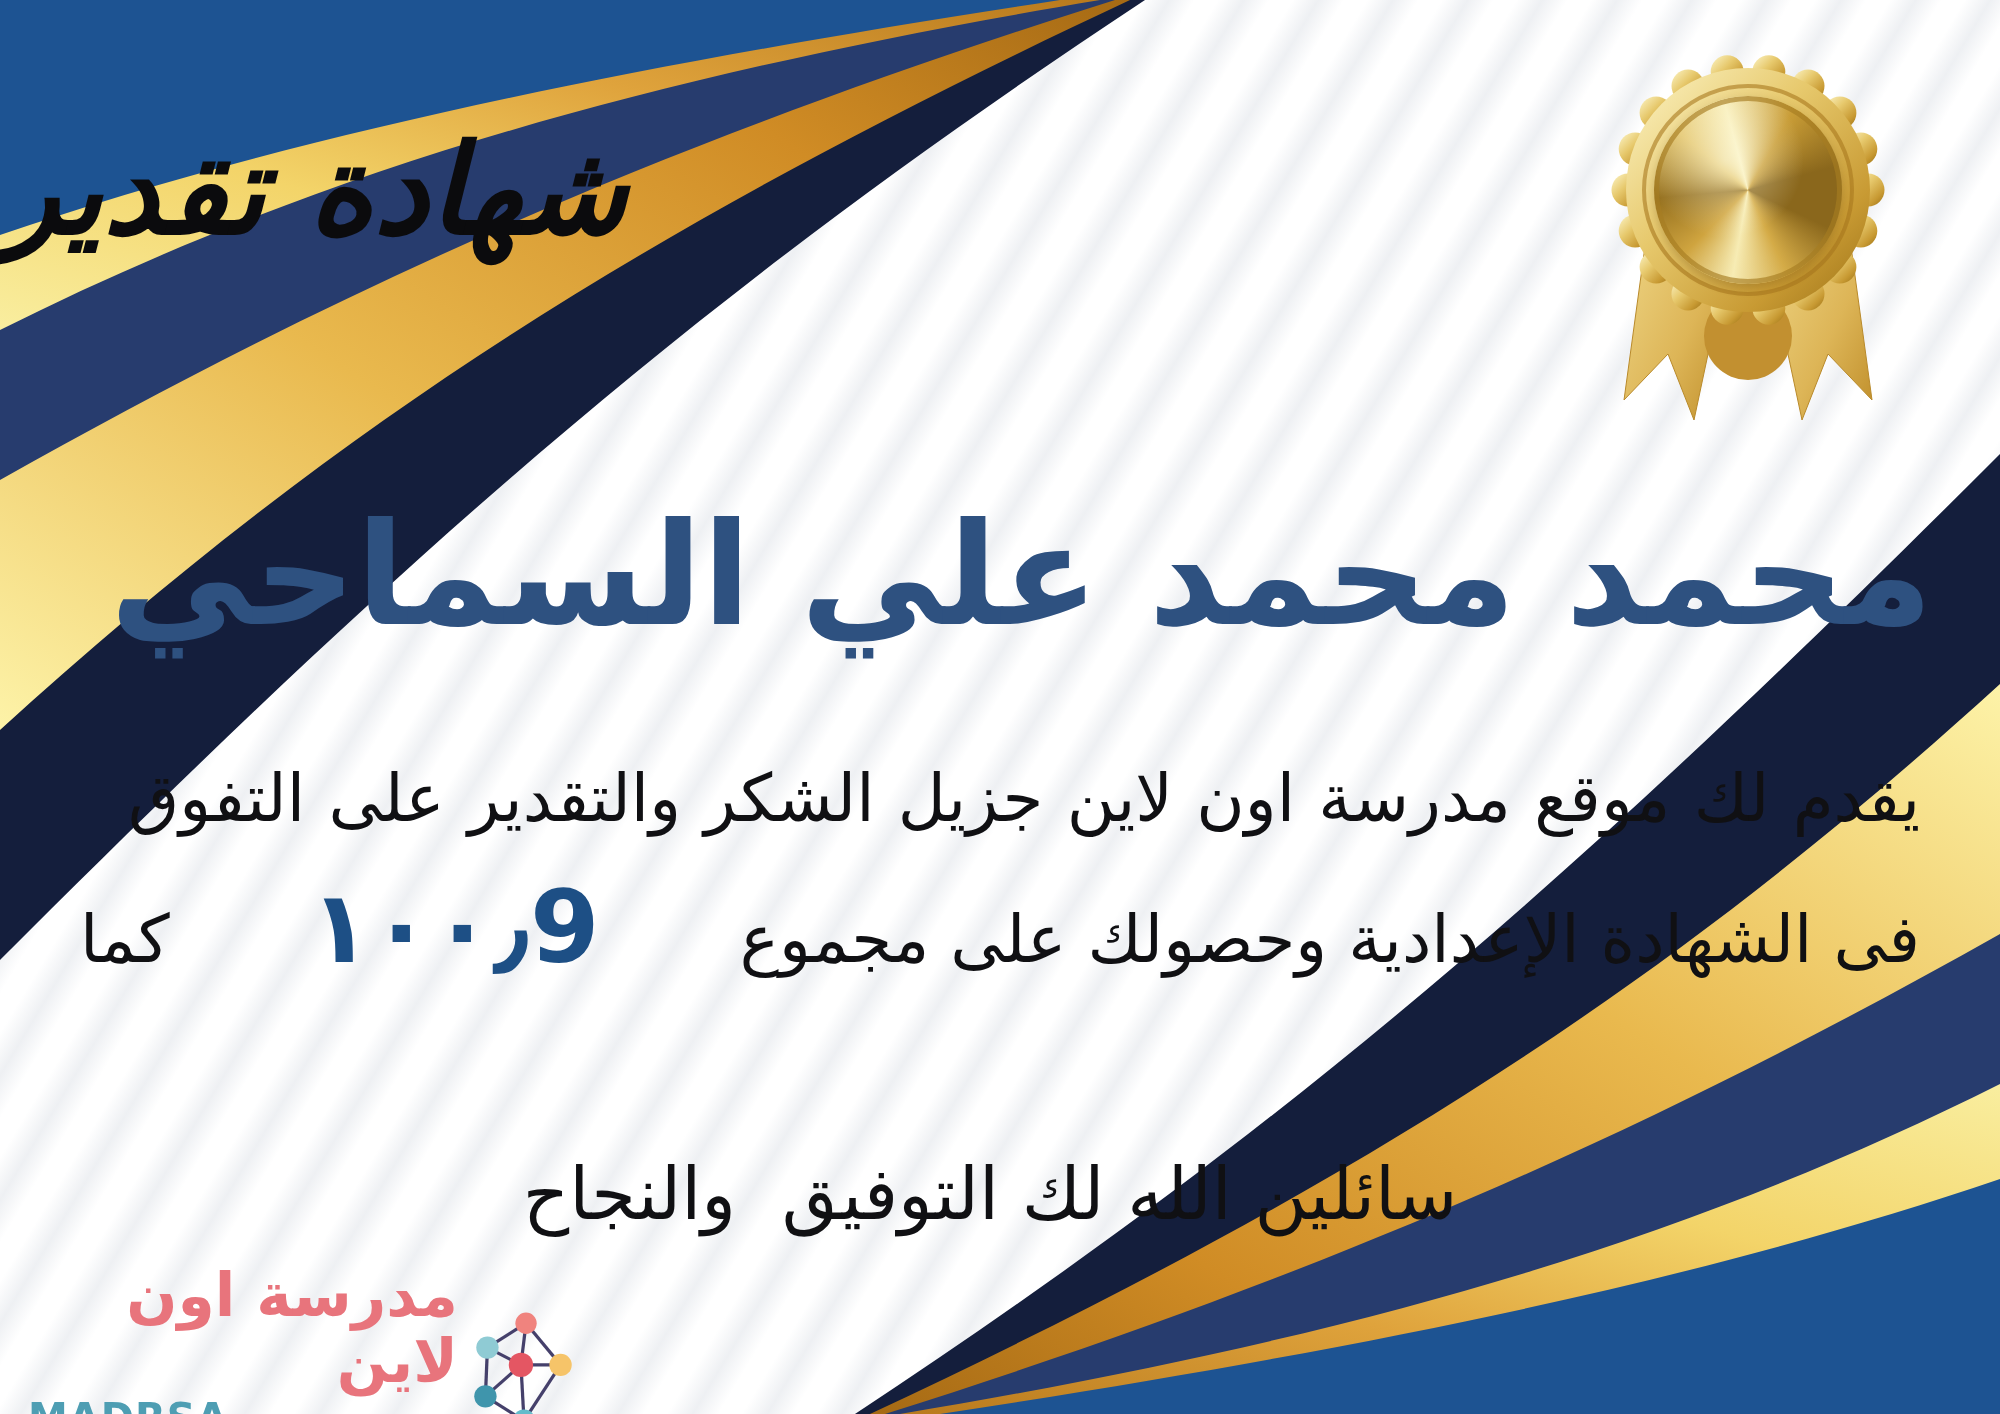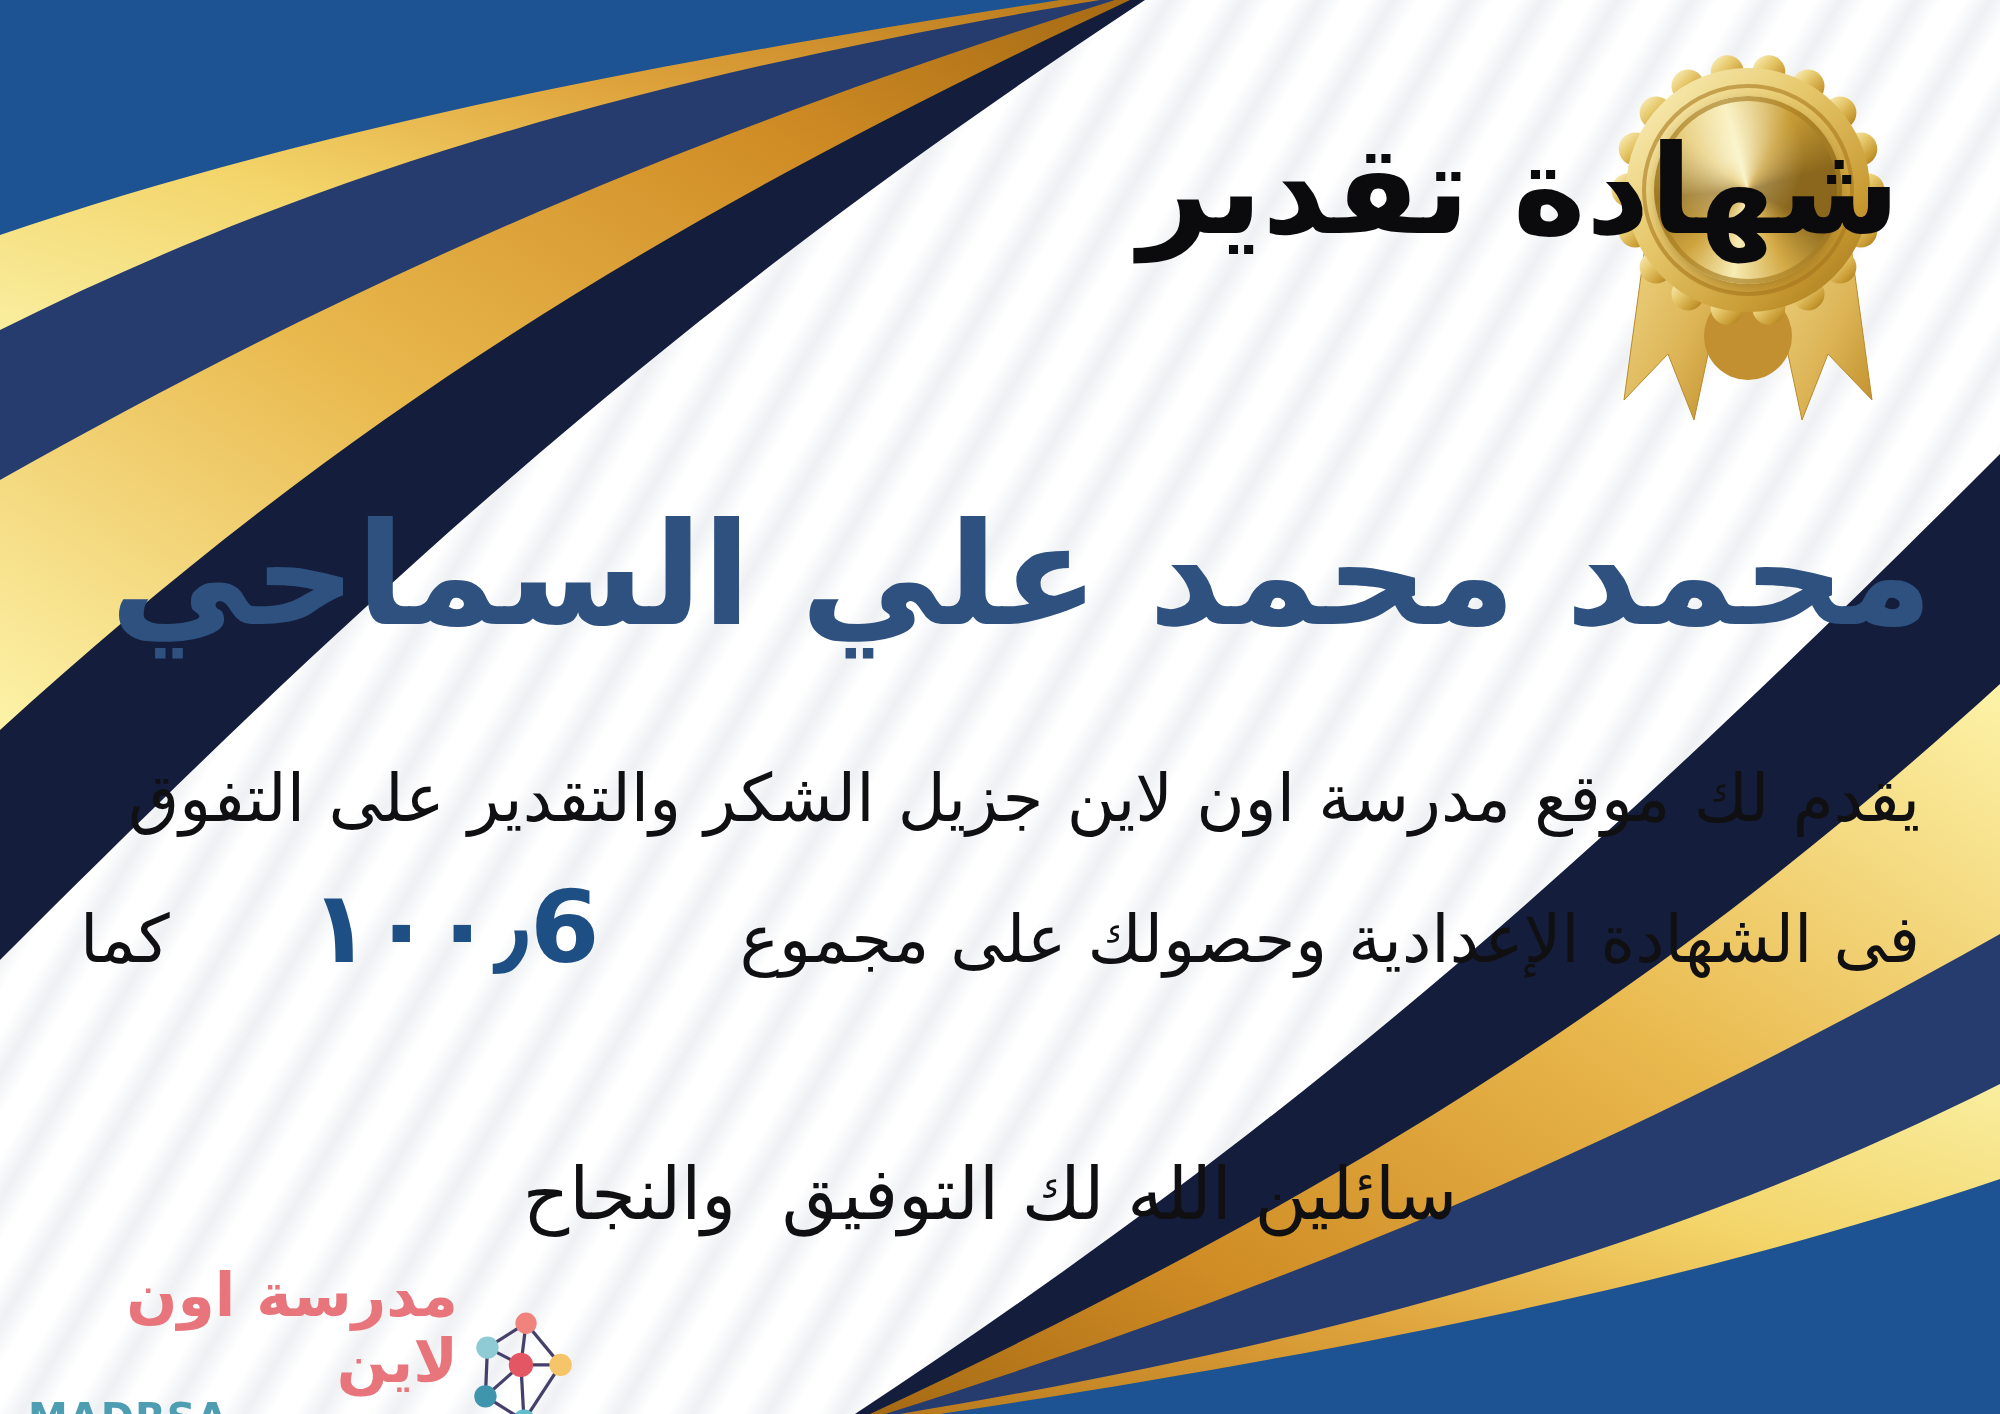--- a/index.html
+++ b/index.html
@@ -6,22 +6,22 @@
   .stage{
     position:relative;width:2000px;height:1414px;overflow:hidden;
     font-family:"DejaVu Sans",sans-serif;
     background:
       repeating-linear-gradient(121deg,
         #ffffff 0px,#ffffff 20px,#eef0f3 42px,#ffffff 64px);
   }
   .swoosh{position:absolute;left:0;top:0;width:2000px;height:1414px;display:block;}
   
   .title{
-    position:absolute;top:118px;left:0;width:1900px;text-align:right;
-    font-size:124px;font-weight:700;color:#0b0b0d;letter-spacing:1px;
+    position:absolute;top:118px;left:0;width:1900px;text-align:left;
+    font-size:124px;font-weight:700;color:#0b0b0d;letter-spacing:1px;font-style:italic;
   }
   .name{
     position:absolute;top:492px;left:110px;width:1890px;text-align:left;
     font-size:142px;font-weight:700;color:#2e5180;
   }
   .body-text{
     position:absolute;top:748px;left:80px;right:80px;direction:rtl;
     font-size:66px;color:#101013;line-height:1.55;
   }
   .body-line{text-align:justify;text-align-last:justify;margin-left:48px;}
@@ -135,21 +135,21 @@
   </div>
 
   <div class="title">شهادة تقدير</div>
 
   <div class="name">محمد محمد علي السماحي</div>
 
   <div class="body-text">
     <div class="body-line">يقدم لك موقع مدرسة اون لاين جزيل الشكر  والتقدير على التفوق</div>
     <div class="body-line-flex">
       <span>فى الشهادة الإعدادية وحصولك على مجموع</span>
-      <span class="score">١٠٠٫6</span>
+      <span class="score">١٠٠٫9</span>
       <span>كما</span>
     </div>
   </div>
 
   <div class="footer-line">سائلين الله لك التوفيق  والنجاح</div>
 
   <div class="logo">
     <div class="logo-texts">
       <div class="logo-ar">مدرسة اون لاين</div>
       <div class="logo-en">MADRSA-ONLINE.COM</div>

